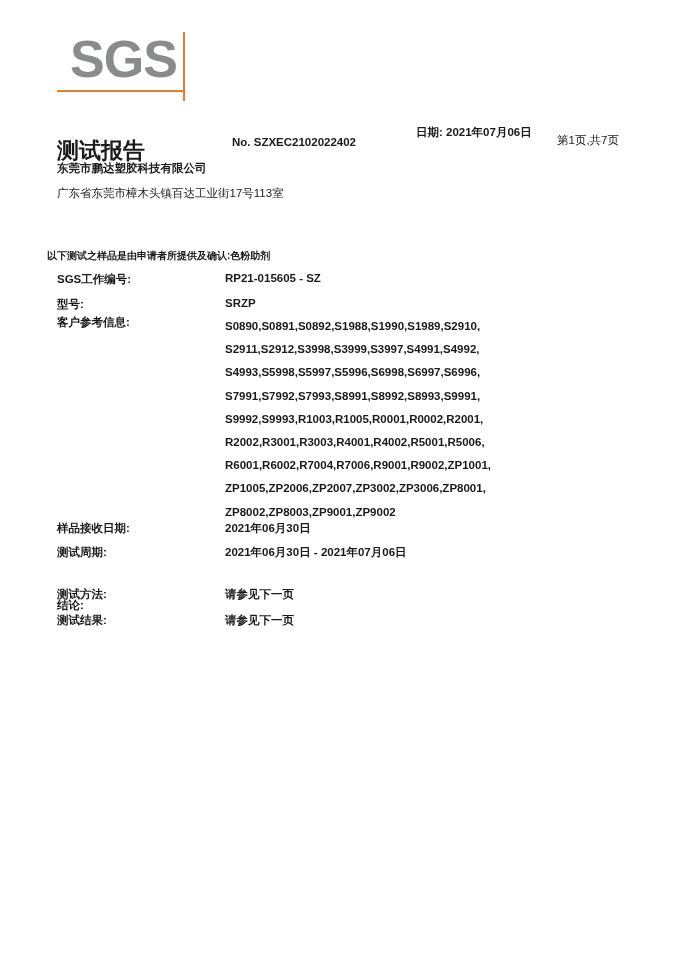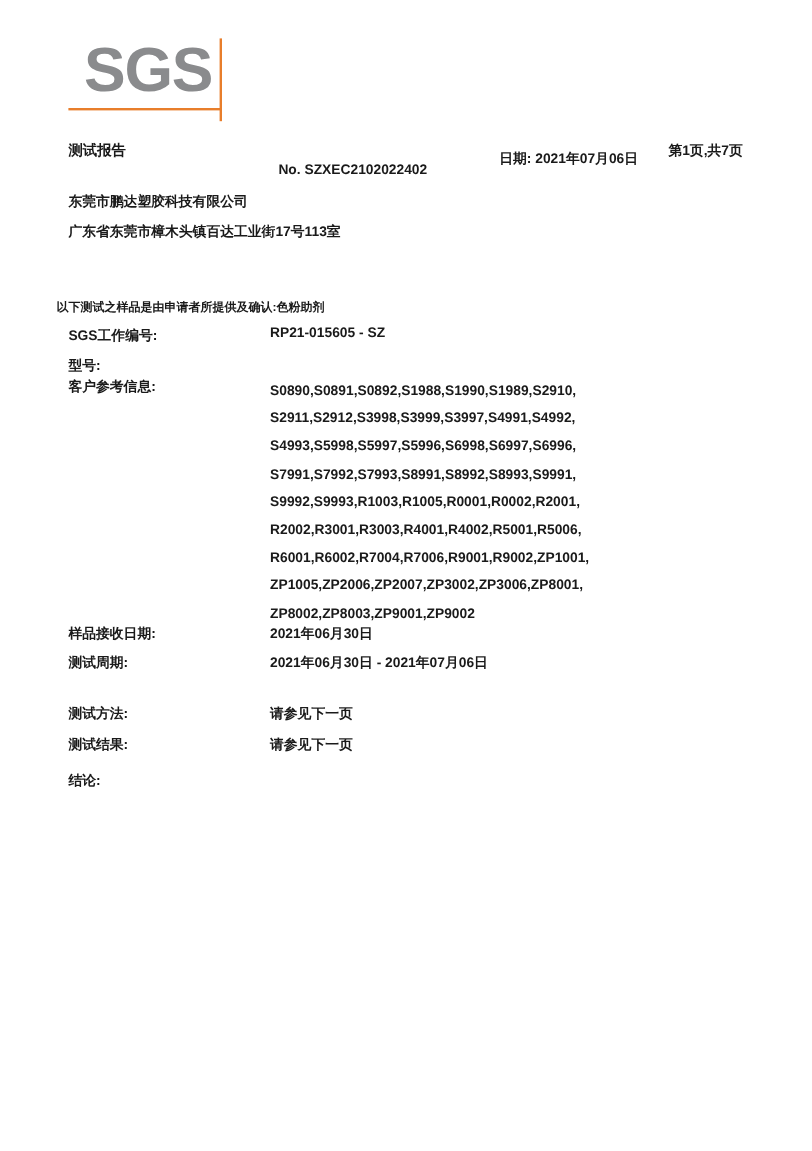--- a/index.html
+++ b/index.html
@@ -4,42 +4,42 @@
 <style>
   html,body{margin:0;padding:0;background:#fff;}
   .page{position:relative;width:677px;height:749px;background:#ffffff;overflow:hidden;
         font-family:"Liberation Sans","DejaVu Sans",sans-serif;color:#1a1a1a;}
   
   .logo-text{position:absolute;left:70px;top:33px;font-size:52px;font-weight:800;
              color:#8a8b8d;letter-spacing:-1px;line-height:1;}
   .logo-hline{position:absolute;left:57px;top:90px;width:128px;height:2px;background:#e87e2b;}
   .logo-vline{position:absolute;left:183px;top:32px;width:2px;height:69px;background:#e87e2b;}
   
-  .doc-title{position:absolute;left:57px;top:117px;font-size:12px;font-weight:800;text-align:right;}
+  .doc-title{position:absolute;left:57px;top:136px;font-size:22px;font-weight:800;text-align:right;}
   .report-no{position:absolute;left:232px;top:136px;font-size:11.5px;font-weight:700;}
   .report-date{position:absolute;left:416px;top:125px;font-size:11.5px;font-weight:700;}
-  .report-page{position:absolute;left:557px;top:118px;font-size:11.5px;font-weight:700;}
+  .report-page{position:absolute;left:557px;top:133px;font-size:11.5px;font-weight:400;}
   
   .appl-name{position:absolute;left:57px;top:161px;font-size:11.5px;font-weight:700;}
-  .appl-addr{position:absolute;left:57px;top:186px;font-size:11.5px;font-weight:700;}
+  .appl-addr{position:absolute;left:57px;top:186px;font-size:11.5px;font-weight:400;}
   .statement{position:absolute;left:47px;top:249px;font-size:10px;font-weight:700;}
   
   .row{position:absolute;left:57px;display:flex;font-size:11.5px;font-weight:700;width:592px;}
   .row .lbl{width:168px;flex:none;}
   .row .val{flex:1;}
   #r-job{top:272px}
   #r-model{top:297px}
   #r-ref{top:315px}
   #r-ref .val div{line-height:23.2px;}
   #r-recv{top:521px}
   #r-period{top:545px}
   #r-req{top:567px}
   #r-method{top:587px}
   #r-result{top:613px}
-  #r-concl{top:643px}
+  #r-concl{top:598px}
   #r-concl .val{line-height:19.3px;width:424px;}
   
   .stamp{position:absolute;left:52px;top:841px;transform:rotate(-12deg);}
   .cstc-1{position:absolute;left:30px;top:917px;font-size:7px;color:#a0a0a0;font-weight:700;}
   .cstc-2{position:absolute;left:34px;top:927px;font-size:6.5px;color:#b0b0b0;}
   .legal{position:absolute;left:185px;top:837px;width:458px;font-size:6.45px;line-height:6.75px;
          text-align:justify;color:#2b2b2b;font-weight:600;}
   .attention{position:absolute;left:185px;top:905px;width:458px;font-size:6.45px;line-height:6.75px;
              color:#e87e2b;font-weight:700;}
   .addr-block{position:absolute;left:187px;top:917px;width:456px;border-left:1.5px solid #555;
@@ -68,20 +68,21 @@
   <div class="appl-addr">广东省东莞市樟木头镇百达工业街17号113室</div>
 
   <div class="statement">以下测试之样品是由申请者所提供及确认:色粉助剂</div>
 
   <div class="row" id="r-job">
     <div class="lbl">SGS工作编号:</div>
     <div class="val">RP21-015605 - SZ</div>
   </div>
   <div class="row" id="r-model">
     <div class="lbl">型号:</div>
+    <div class="val">SRZP</div>
   </div>
   <div class="row" id="r-ref">
     <div class="lbl">客户参考信息:</div>
     <div class="val">
       <div>S0890,S0891,S0892,S1988,S1990,S1989,S2910,</div>
       <div>S2911,S2912,S3998,S3999,S3997,S4991,S4992,</div>
       <div>S4993,S5998,S5997,S5996,S6998,S6997,S6996,</div>
       <div>S7991,S7992,S7993,S8991,S8992,S8993,S9991,</div>
       <div>S9992,S9993,R1003,R1005,R0001,R0002,R2001,</div>
       <div>R2002,R3001,R3003,R4001,R4002,R5001,R5006,</div>

